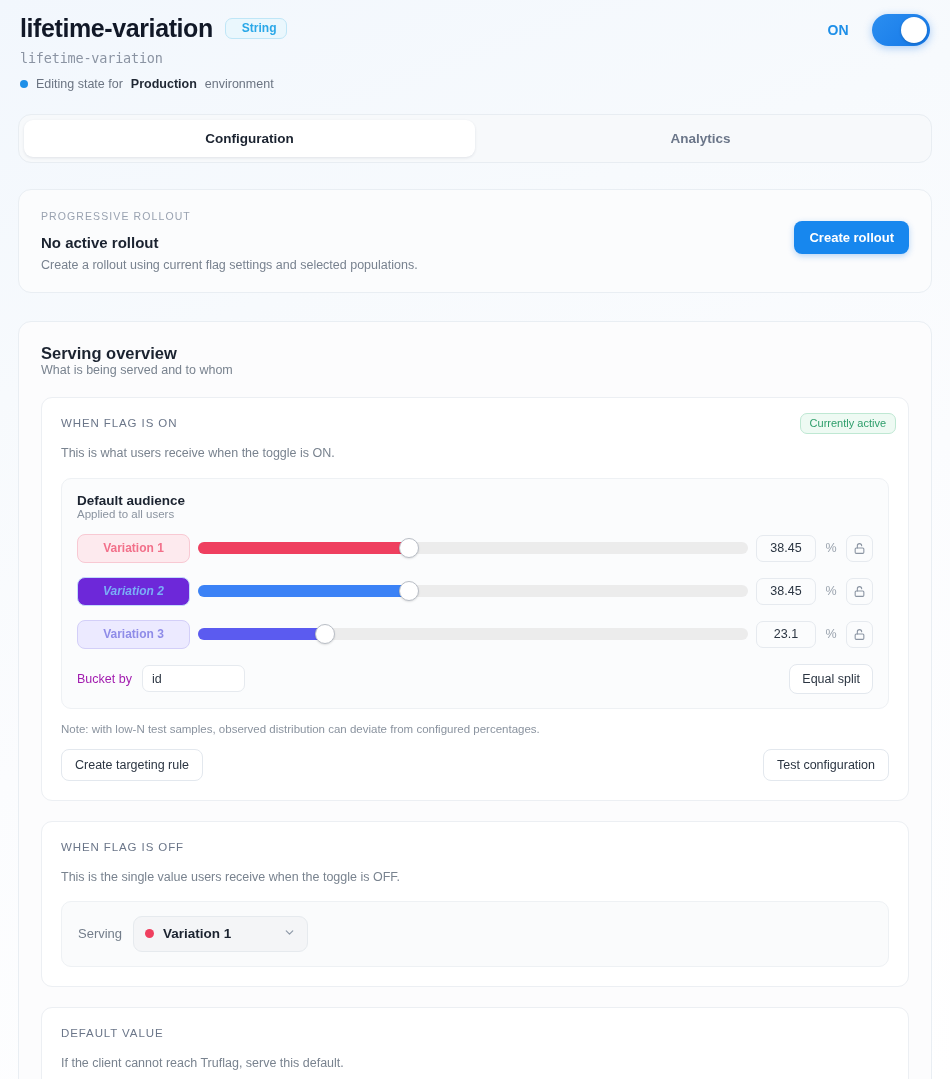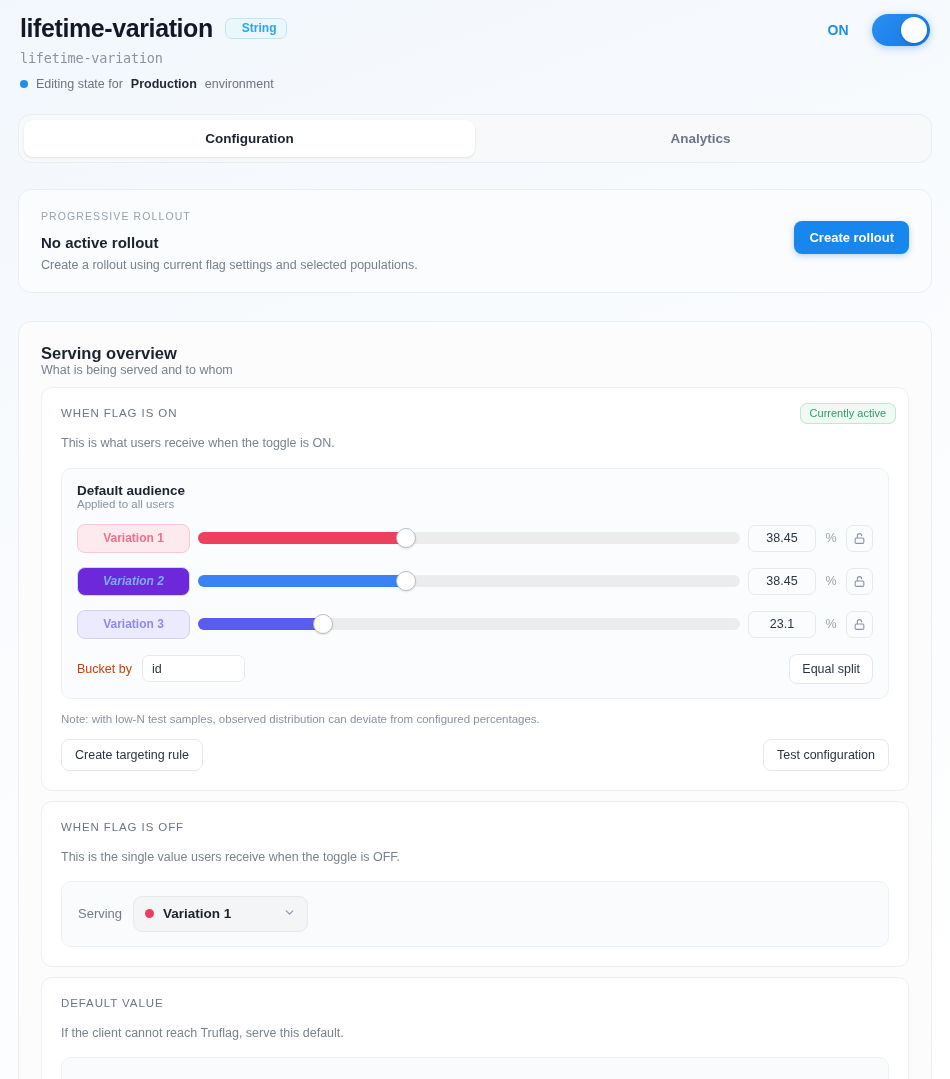--- a/index.html
+++ b/index.html
@@ -115,21 +115,21 @@
     border-radius: 13px;
     padding: 22px;
   }
   .serving-title { font-size: 16.5px; font-weight: bold; color: #1b2330; }
   .serving-sub { font-size: 12.5px; color: #79838f; margin-top: 0; }
 
   .panel {
     background: #ffffff;
     border: 1px solid #eceff3;
     border-radius: 11px;
-    margin-top: 10px;
+    margin-top: 20px;
     padding: 19px;
     position: relative;
   }
   .panel-eyebrow {
     font-size: 11.5px; letter-spacing: 0.9px;
     color: #6b7689; text-transform: uppercase; font-weight: normal;
   }
   .badge-active {
     position: absolute; right: 12px; top: 15px;
     font-size: 11px; color: #2e9e6b;
@@ -163,39 +163,39 @@
   }
   .slider-fill { height: 100%; border-radius: 6px; }
   .slider-knob {
     position: absolute; top: -4px;
     width: 20px; height: 20px; border-radius: 50%;
     background: #ffffff; border: 1px solid #b9bec6;
     box-shadow: 0 1px 2px rgba(0,0,0,0.12);
     transform: translateX(-10px);
   }
   .pct-input {
-    width: 68px; flex: none; height: 27px;
+    width: 60px; flex: none; height: 27px;
     background: #fbfcfd; border: 1px solid #e6eaef;
     border-radius: 7px;
     font-size: 12.5px; color: #2b3542; text-align: center;
     font-family: "Liberation Sans", sans-serif;
   }
   .pct-sign { font-size: 12.5px; color: #9aa3ae; width: 14px; text-align: center; flex: none; }
   .lock-btn {
     width: 27px; height: 27px; flex: none;
     background: #fbfcfd; border: 1px solid #e6eaef;
     border-radius: 7px; cursor: pointer;
     display: flex; align-items: center; justify-content: center;
   }
 
   .bucket-row {
     display: flex; align-items: center; gap: 10px;
     margin-top: 15px;
   }
-  .bucket-label { font-size: 12.5px; color: #c2410c; }
+  .bucket-label { font-size: 12.5px; color: #a21caf; }
   .bucket-input {
     width: 103px; height: 27px;
     background: #ffffff; border: 1px solid #e6eaef; border-radius: 7px;
     font-size: 12.5px; color: #2b3542; padding: 8px 9px;
     font-family: "Liberation Sans", sans-serif;
   }
   .btn-ghost {
     margin-left: auto;
     background: #ffffff; border: 1px solid #e3e8ee; border-radius: 8px;
     font-size: 12.5px; color: #2b3542; padding: 7px 12px; cursor: pointer;

